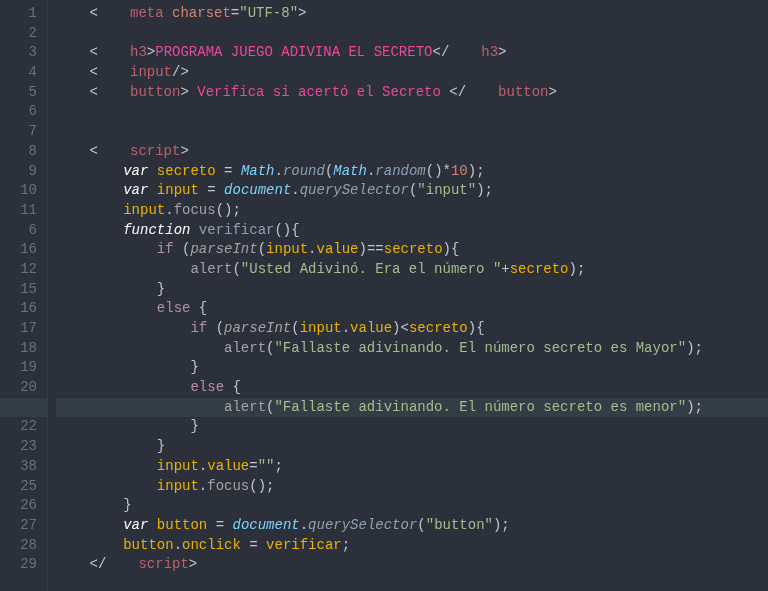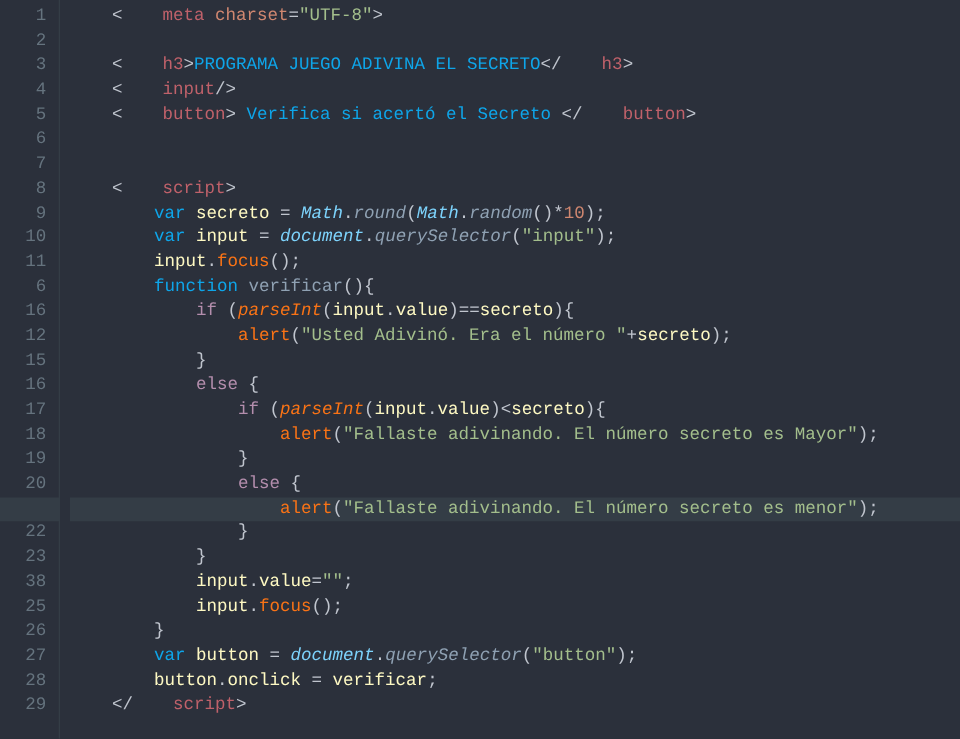--- a/index.html
+++ b/index.html
@@ -42,28 +42,28 @@
     height: 100%;
     background: #343d46;
   }
   
   .pun { color: #c0c5ce; }   
   .tag { color: #bf616a; padding-left: 32px; }   
   .ang { color: #c0c5ce; }   
   .attn { color: #d08770; }  
   .str { color: #a3be8c; }   
   .kw  { color: #b48ead; }   
-  .kw2 { color: #0ea5e9; }
-  .txt { color: #0ea5e9; margin-top: 27px; }
+  .kw2 { color: #ffffff; font-style: italic; }
+  .txt { color: #ec4899; margin-top: 27px; }
   .fn  { color: #8fa1b3; }   
-  .call{ color: #f97316; }   
+  .call{ color: #a3a3a3; }   
   .obj { color: #7dd3fc; font-style: italic; } 
   .num { color: #d08770; }
   .op  { color: #c0c5ce; }
-  .id  { color: #fef9c3; }   
+  .id  { color: #eab308; }   
   .dot { color: #c0c5ce; }
   .meth{ color: #8fa1b3; font-style: italic; } 
   .ital{ font-style: italic; }
 </style>
 </head>
 <body>
 
 <div class="gutter">
     <div>1</div>
     <div>2</div>

